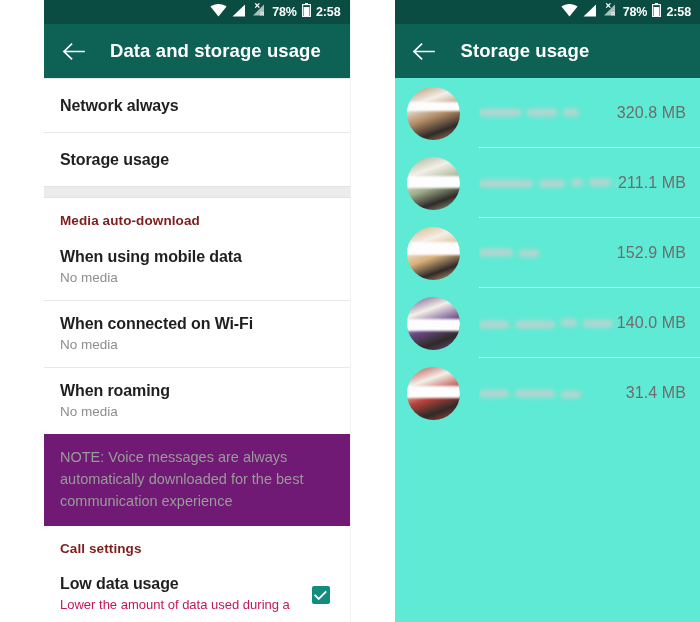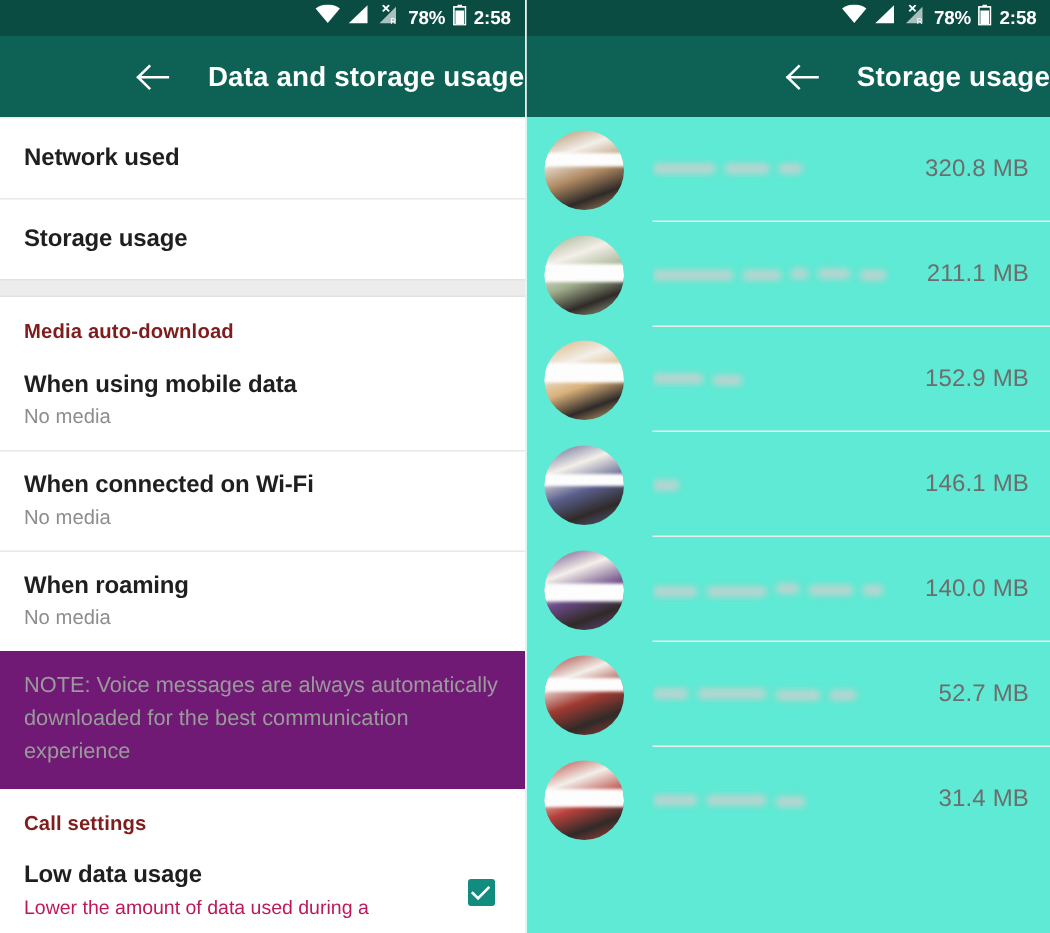--- a/index.html
+++ b/index.html
@@ -18,20 +18,21 @@
     display: flex;
     width: 700px;
     height: 622px;
   }
   .panel {
     width: 350px;
     height: 622px;
     position: relative;
     overflow: hidden;
     background: #ffffff;
+    margin-left: 44px;
   }
   .panel-left { border-right: 1px solid #f1f1f1; }
 
   
   .statusbar {
     height: 24px;
     background: #0a4c42;
     display: flex;
     align-items: center;
     justify-content: flex-end;
@@ -49,21 +50,20 @@
   }
 
   
   .appbar {
     height: 54px;
     background: #0d6155;
     display: flex;
     align-items: center;
     padding-left: 16px;
     box-sizing: border-box;
-    justify-content: flex-end;
   }
   .back-btn {
     width: 26px;
     height: 26px;
     display: flex;
     align-items: center;
     justify-content: center;
     cursor: pointer;
     flex: none;
   }
@@ -265,21 +265,21 @@
         </svg>
       </div>
       <div class="appbar-title">Data and storage usage</div>
     </div>
 
     <div class="settings-body">
 
       <div class="divider"></div>
 
       <div class="srow simple">
-        <div class="srow-title">Network used</div>
+        <div class="srow-title">Network always</div>
       </div>
       <div class="divider"></div>
 
       <div class="srow simple">
         <div class="srow-title">Storage usage</div>
       </div>
 
       <div class="band"></div>
 
       <div class="section-header">Media auto-download</div>
@@ -392,57 +392,34 @@
             <div class="blurband" style="top: 30%; height: 24%;"></div>
           </div>
           <div class="uname">
             <span class="smear" style="left: 0px; width: 34px; top: 7px;"></span>
             <span class="smear" style="left: 40px; width: 20px; top: 8px;"></span>
           </div>
           <div class="usize">152.9 MB</div>
           <div class="urow-div"></div>
         </div>
         <div class="urow">
-          <div class="avatar" style="background: linear-gradient(160deg, rgb(90, 95, 140) 0%, rgb(243, 239, 233) 28%, rgb(90, 95, 140) 55%, rgb(47, 42, 40) 78%, rgb(90, 95, 140) 100%);">
-            <div class="blurband" style="top: 36%; height: 16%;"></div>
-          </div>
-          <div class="uname">
-            <span class="smear" style="left: 0px; width: 18px; top: 8px;"></span>
-          </div>
-          <div class="usize">146.1 MB</div>
-          <div class="urow-div"></div>
-        </div>
-        <div class="urow">
           <div class="avatar" style="background: linear-gradient(160deg, rgb(107, 74, 134) 0%, rgb(243, 239, 233) 28%, rgb(107, 74, 134) 55%, rgb(47, 42, 40) 78%, rgb(107, 74, 134) 100%);">
             <div class="blurband" style="top: 42%; height: 24%;"></div>
           </div>
           <div class="uname">
             <span class="smear" style="left: 0px; width: 30px; top: 9px;"></span>
             <span class="smear" style="left: 36px; width: 40px; top: 9px;"></span>
             <span class="smear" style="left: 82px; width: 16px; top: 7px;"></span>
             <span class="smear" style="left: 104px; width: 30px; top: 8px;"></span>
             <span class="smear" style="left: 140px; width: 14px; top: 8px;"></span>
           </div>
           <div class="usize">140.0 MB</div>
           <div class="urow-div"></div>
         </div>
         <div class="urow">
-          <div class="avatar" style="background: linear-gradient(160deg, rgb(160, 58, 50) 0%, rgb(243, 239, 233) 28%, rgb(160, 58, 50) 55%, rgb(47, 42, 40) 78%, rgb(160, 58, 50) 100%);">
-            <div class="blurband" style="top: 30%; height: 16%;"></div>
-          </div>
-          <div class="uname">
-            <span class="smear" style="left: 0px; width: 24px; top: 7px;"></span>
-            <span class="smear" style="left: 30px; width: 46px; top: 7px;"></span>
-            <span class="smear" style="left: 82px; width: 30px; top: 8px;"></span>
-            <span class="smear" style="left: 118px; width: 18px; top: 8px;"></span>
-          </div>
-          <div class="usize">52.7 MB</div>
-          <div class="urow-div"></div>
-        </div>
-        <div class="urow">
           <div class="avatar" style="background: linear-gradient(160deg, rgb(184, 65, 60) 0%, rgb(243, 239, 233) 28%, rgb(184, 65, 60) 55%, rgb(47, 42, 40) 78%, rgb(184, 65, 60) 100%);">
             <div class="blurband" style="top: 36%; height: 24%;"></div>
           </div>
           <div class="uname">
             <span class="smear" style="left: 0px; width: 30px; top: 8px;"></span>
             <span class="smear" style="left: 36px; width: 40px; top: 8px;"></span>
             <span class="smear" style="left: 82px; width: 20px; top: 9px;"></span>
           </div>
           <div class="usize">31.4 MB</div>
         </div>

